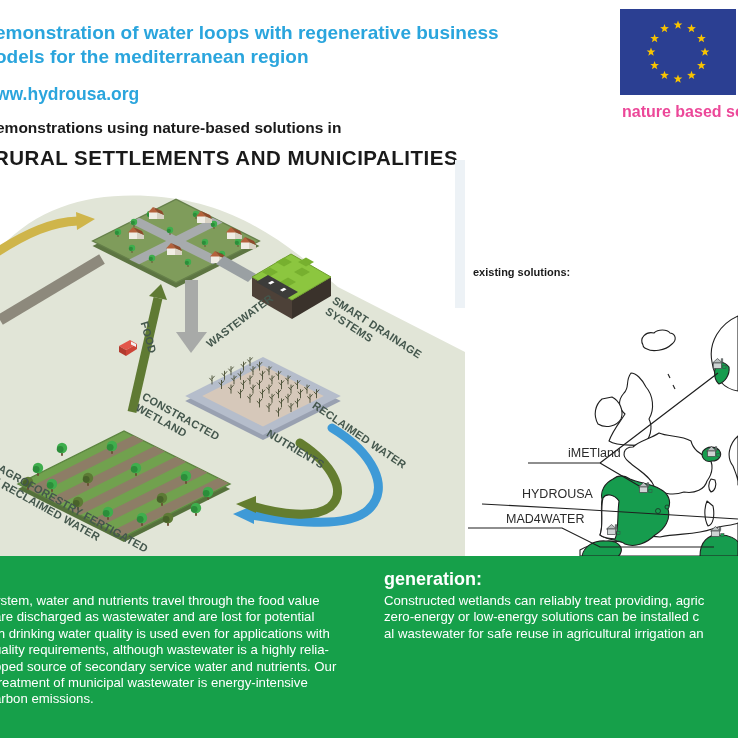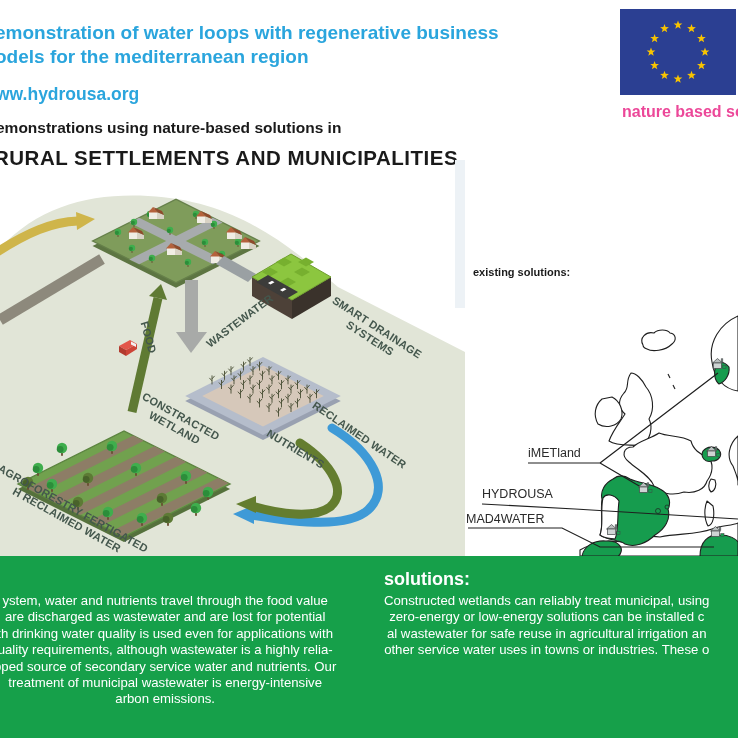--- a/index.html
+++ b/index.html
@@ -1,30 +1,30 @@
 <!DOCTYPE html>
 <html><head>
 <meta charset="utf-8">
 <style>
   html,body{margin:0;padding:0;background:#fff;}
   .page{position:relative;width:738px;height:738px;overflow:hidden;background:#fff;
-        font-family:"Liberation Sans",sans-serif;text-align:center;}
+        font-family:"Liberation Sans",sans-serif;}
   .abs{position:absolute;}
   .nowrap{white-space:nowrap;}
   
   .teal{color:#2aa5dd;font-weight:bold;}
   .h-title{font-size:19px;line-height:24px;}
   .h-url{font-size:17.5px;}
   .h-sub{font-size:15.5px;font-weight:bold;color:#1a1a1a;}
   .h-section{font-size:20.5px;font-weight:bold;color:#1a1a1a;letter-spacing:.5px;}
   
   .nbs-head{font-size:16px;font-weight:bold;color:#ec4899;}
   .nbs-line{font-size:13px;line-height:16.6px;color:#3a3a3a;}
   .ex-head{font-size:11px;font-weight:bold;color:#1a1a1a;}
-  .map-lbl{font-size:12.5px;color:#2b2b2b;}
+  .map-lbl{font-size:12.5px;color:#2b2b2b;margin-left:40px;}
   
   .iso{font-size:11px;font-weight:bold;color:#44574d;letter-spacing:.2px;
        white-space:nowrap;transform-origin:0 0;line-height:12.5px;}
   
   .band{background:#16a04a;}
   .band-line{font-size:13.2px;line-height:16.4px;color:#fff;white-space:nowrap;}
   .band-head{font-size:18px;font-weight:bold;color:#fff;}
 </style>
 </head>
 <body>
@@ -312,20 +312,19 @@
   <div class="abs band" style="left:0;top:556px;width:738px;height:182px;"></div>
   <div class="abs" style="left:-6px;top:593px;">
     <div class="band-line">ystem, water and nutrients travel through the food value</div>
     <div class="band-line">are discharged as wastewater and are lost for potential</div>
     <div class="band-line">th drinking water quality is used even for applications with</div>
     <div class="band-line">uality requirements, although wastewater is a highly relia-</div>
     <div class="band-line">oped source of secondary service water and nutrients. Our</div>
     <div class="band-line">treatment of municipal wastewater is energy-intensive</div>
     <div class="band-line">arbon emissions.</div>
   </div>
-  <div class="abs band-head nowrap" style="left:384px;top:569px;">solutions:</div>
+  <div class="abs band-head nowrap" style="left:384px;top:569px;">generation:</div>
   <div class="abs" style="left:384px;top:593px;">
-    <div class="band-line">Constructed wetlands can reliably treat municipal, using</div>
+    <div class="band-line">Constructed wetlands can reliably treat providing, agric</div>
     <div class="band-line">zero-energy or low-energy solutions can be installed c</div>
     <div class="band-line">al wastewater for safe reuse in agricultural irrigation an</div>
-    <div class="band-line">other service water uses in towns or industries. These o</div>
   </div>
 </div>
 
 </body></html>

